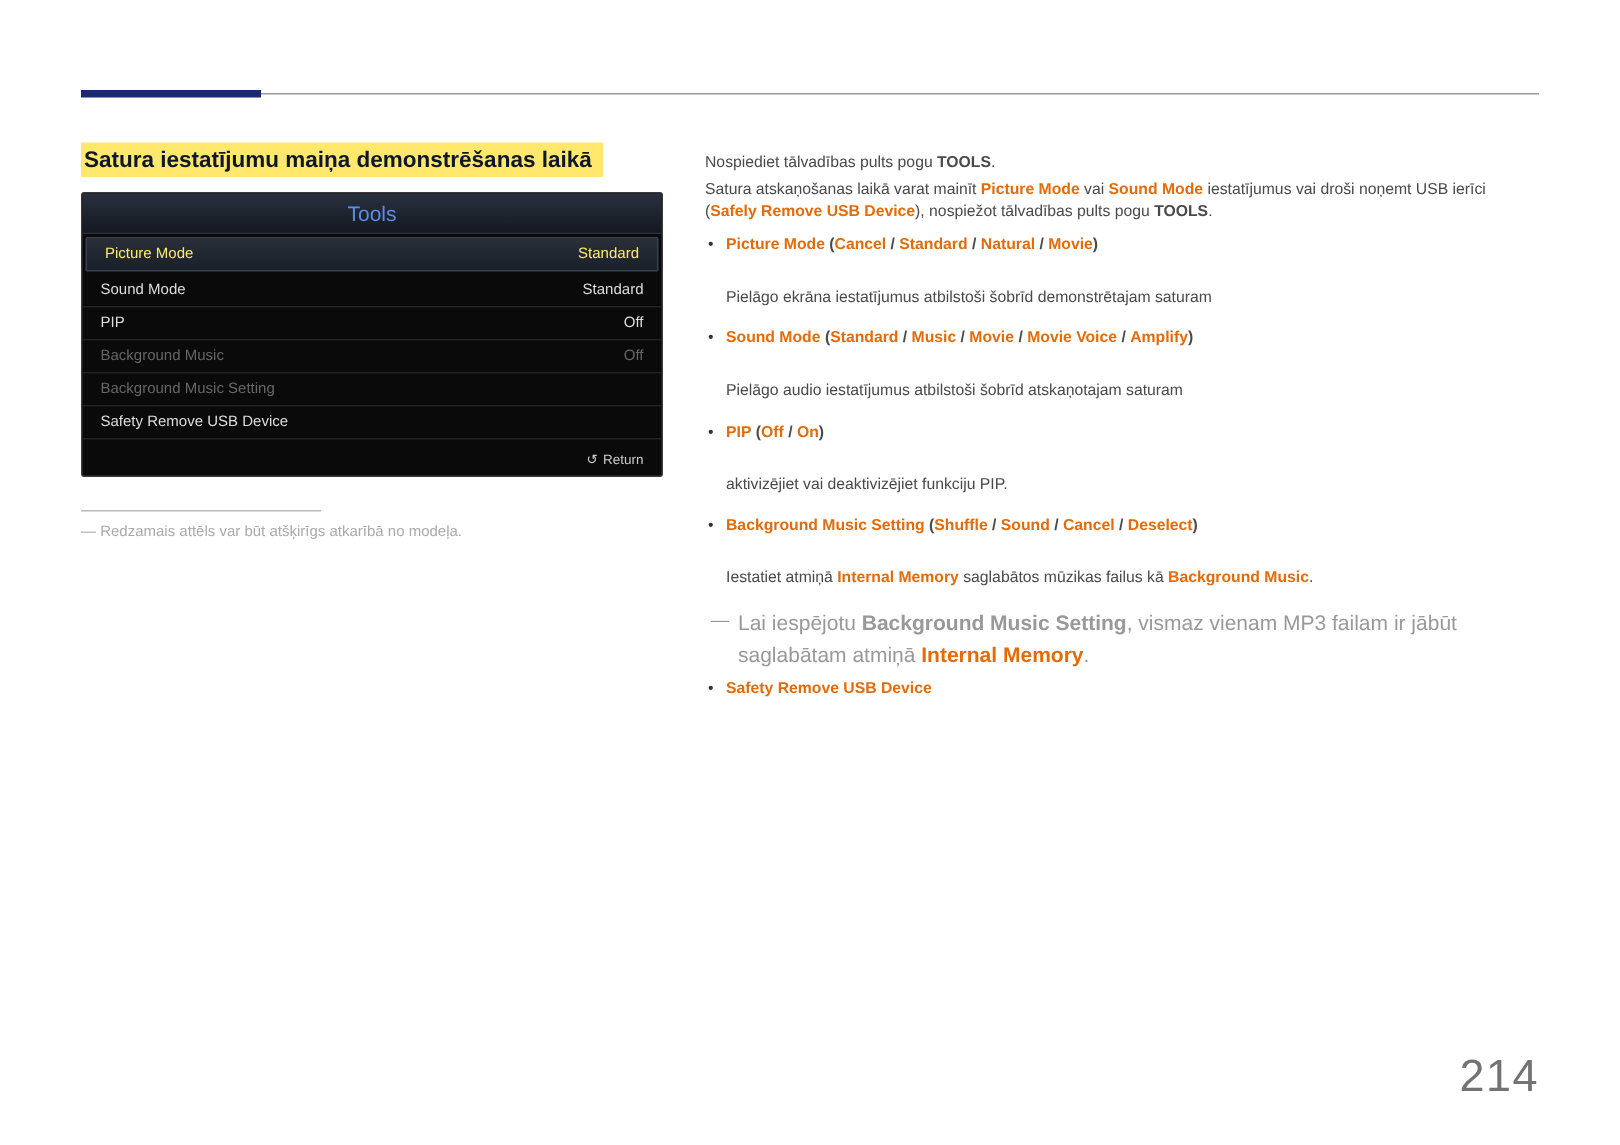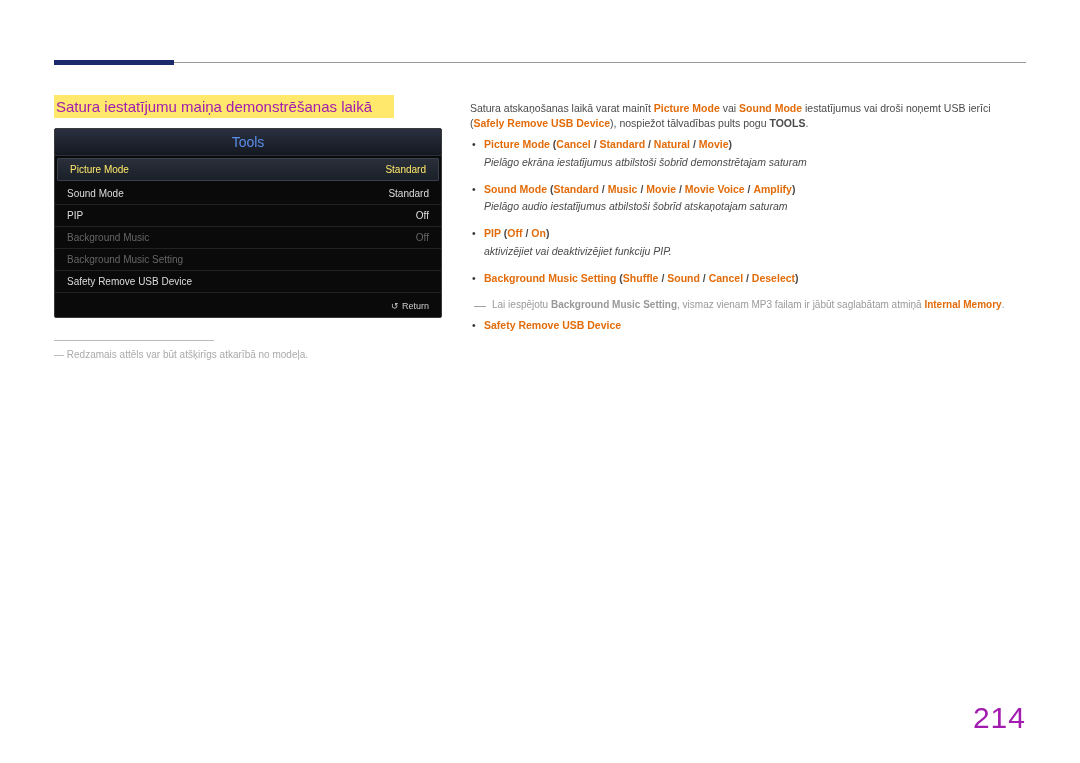--- a/index.html
+++ b/index.html
@@ -38,24 +38,24 @@
   }
   .right {
     flex: 1;
     font-size: 10.5px;
     line-height: 1.45;
     color: #4a4a4a;
     padding-top: 6px;
   }
   .section-title {
     background: #ffe86b;
-    font-weight: 400;
+    font-weight: 700;
     font-size: 15px;
-    color: #a21caf;
-    padding: 3px 22px 3px 2px;
+    color: #0f172a;
+    padding: 3px 8px 3px 2px;
     display: inline-block;
     margin-bottom: 10px;
   }
   .tools-panel {
     border: 1px solid #3a3a3a;
     background: #0a0a0a;
     border-radius: 2px;
     overflow: hidden;
     color: #ddd;
     font-size: 10px;
@@ -121,45 +121,44 @@
   ul.items > li::before {
     content: "•";
     position: absolute;
     left: 2px;
     top: 0;
     color: #333;
   }
   .desc {
     color: #4a4a4a;
     font-weight: 400;
-    margin-top: 2px;
-    font-style: italic;
+    margin-top: 20px;
   }
   .note {
     position: relative;
     padding-left: 22px;
     color: #999;
-    font-size: 10px;
+    font-size: 14px;
     margin-top: 4px;
     margin-bottom: 2px;
   }
   .note::before {
     content: "―";
     position: absolute;
     left: 4px;
     top: 0;
     color: #999;
     font-size: 12px;
   }
   .pagenum {
     position: absolute;
     right: 54px;
     bottom: 28px;
     font-size: 30px;
-    color: #a21caf;
+    color: #737373;
     font-weight: 300;
     letter-spacing: 1px;
   }
 </style>
 </head>
 <body>
 
 <div class="page">
   <div class="top-rule"></div>
   <div class="cols">
@@ -198,38 +197,42 @@
           <span class="return-icon">↻</span><span>Return</span>
         </div>
       </div>
 
       <div class="footnote-rule"></div>
       <div class="footnote">Redzamais attēls var būt atšķirīgs atkarībā no modeļa.</div>
     </div>
 
     <div class="right">
       <p class="block">
+        <span>Nospiediet tālvadības pults pogu </span><span class="bold">TOOLS</span><span>.</span>
+      </p>
+      <p class="block">
         <span>Satura atskaņošanas laikā varat mainīt </span><span class="o">Picture Mode</span><span> vai </span><span class="o">Sound Mode</span><span> iestatījumus vai droši noņemt USB ierīci (</span><span class="o">Safely Remove USB Device</span><span>), nospiežot tālvadības pults pogu </span><span class="bold">TOOLS</span><span>.</span>
       </p>
 
       <ul class="items">
         <li>
           <span class="o">Picture Mode</span> <span class="bold">(</span><span class="o">Cancel</span> <span class="bold">/</span> <span class="o">Standard</span> <span class="bold">/</span> <span class="o">Natural</span> <span class="bold">/</span> <span class="o">Movie</span><span class="bold">)</span>
           <div class="desc">Pielāgo ekrāna iestatījumus atbilstoši šobrīd demonstrētajam saturam</div>
         </li>
         <li>
           <span class="o">Sound Mode</span> <span class="bold">(</span><span class="o">Standard</span> <span class="bold">/</span> <span class="o">Music</span> <span class="bold">/</span> <span class="o">Movie</span> <span class="bold">/</span> <span class="o">Movie Voice</span> <span class="bold">/</span> <span class="o">Amplify</span><span class="bold">)</span>
           <div class="desc">Pielāgo audio iestatījumus atbilstoši šobrīd atskaņotajam saturam</div>
         </li>
         <li>
           <span class="o">PIP</span> <span class="bold">(</span><span class="o">Off</span> <span class="bold">/</span> <span class="o">On</span><span class="bold">)</span>
           <div class="desc">aktivizējiet vai deaktivizējiet funkciju PIP.</div>
         </li>
         <li>
           <span class="o">Background Music Setting</span> <span class="bold">(</span><span class="o">Shuffle</span> <span class="bold">/</span> <span class="o">Sound</span> <span class="bold">/</span> <span class="o">Cancel</span> <span class="bold">/</span> <span class="o">Deselect</span><span class="bold">)</span>
+          <div class="desc"><span>Iestatiet atmiņā </span><span class="o">Internal Memory</span><span> saglabātos mūzikas failus kā </span><span class="o">Background Music</span><span>.</span></div>
         </li>
       </ul>
 
       <div class="note">
         <span>Lai iespējotu </span><span class="bold">Background Music Setting</span><span>, vismaz vienam MP3 failam ir jābūt saglabātam atmiņā </span><span class="o">Internal Memory</span><span>.</span>
       </div>
 
       <ul class="items">
         <li>
           <span class="o">Safety Remove USB Device</span>

